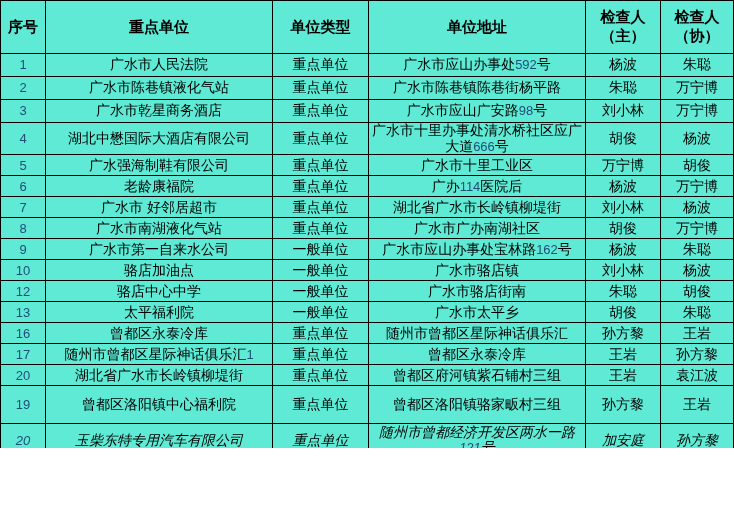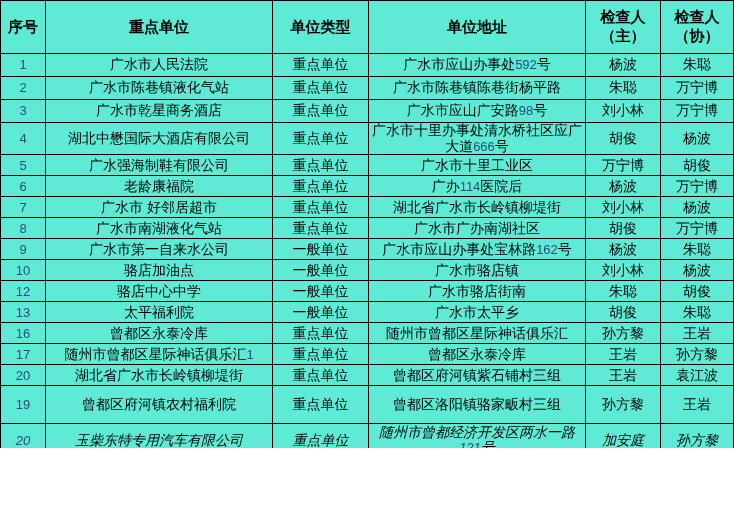--- a/index.html
+++ b/index.html
@@ -187,21 +187,21 @@
         <tr>
           <td><span class="num">20</span></td>
           <td>湖北省广水市长岭镇柳堤街</td>
           <td>重点单位</td>
           <td>曾都区府河镇紫石铺村三组</td>
           <td>王岩</td>
           <td>袁江波</td>
         </tr>
         <tr>
           <td><span class="num">19</span></td>
-          <td>曾都区府河镇农村福利院</td>
+          <td>曾都区洛阳镇中心福利院</td>
           <td>重点单位</td>
           <td>曾都区洛阳镇骆家畈村三组</td>
           <td>孙方黎</td>
           <td>王岩</td>
         </tr>
         <tr>
           <td><span class="num">20</span></td>
           <td>玉柴东特专用汽车有限公司</td>
           <td>重点单位</td>
           <td>随州市曾都经济开发区两水一路<span class="num">121</span>号</td>

